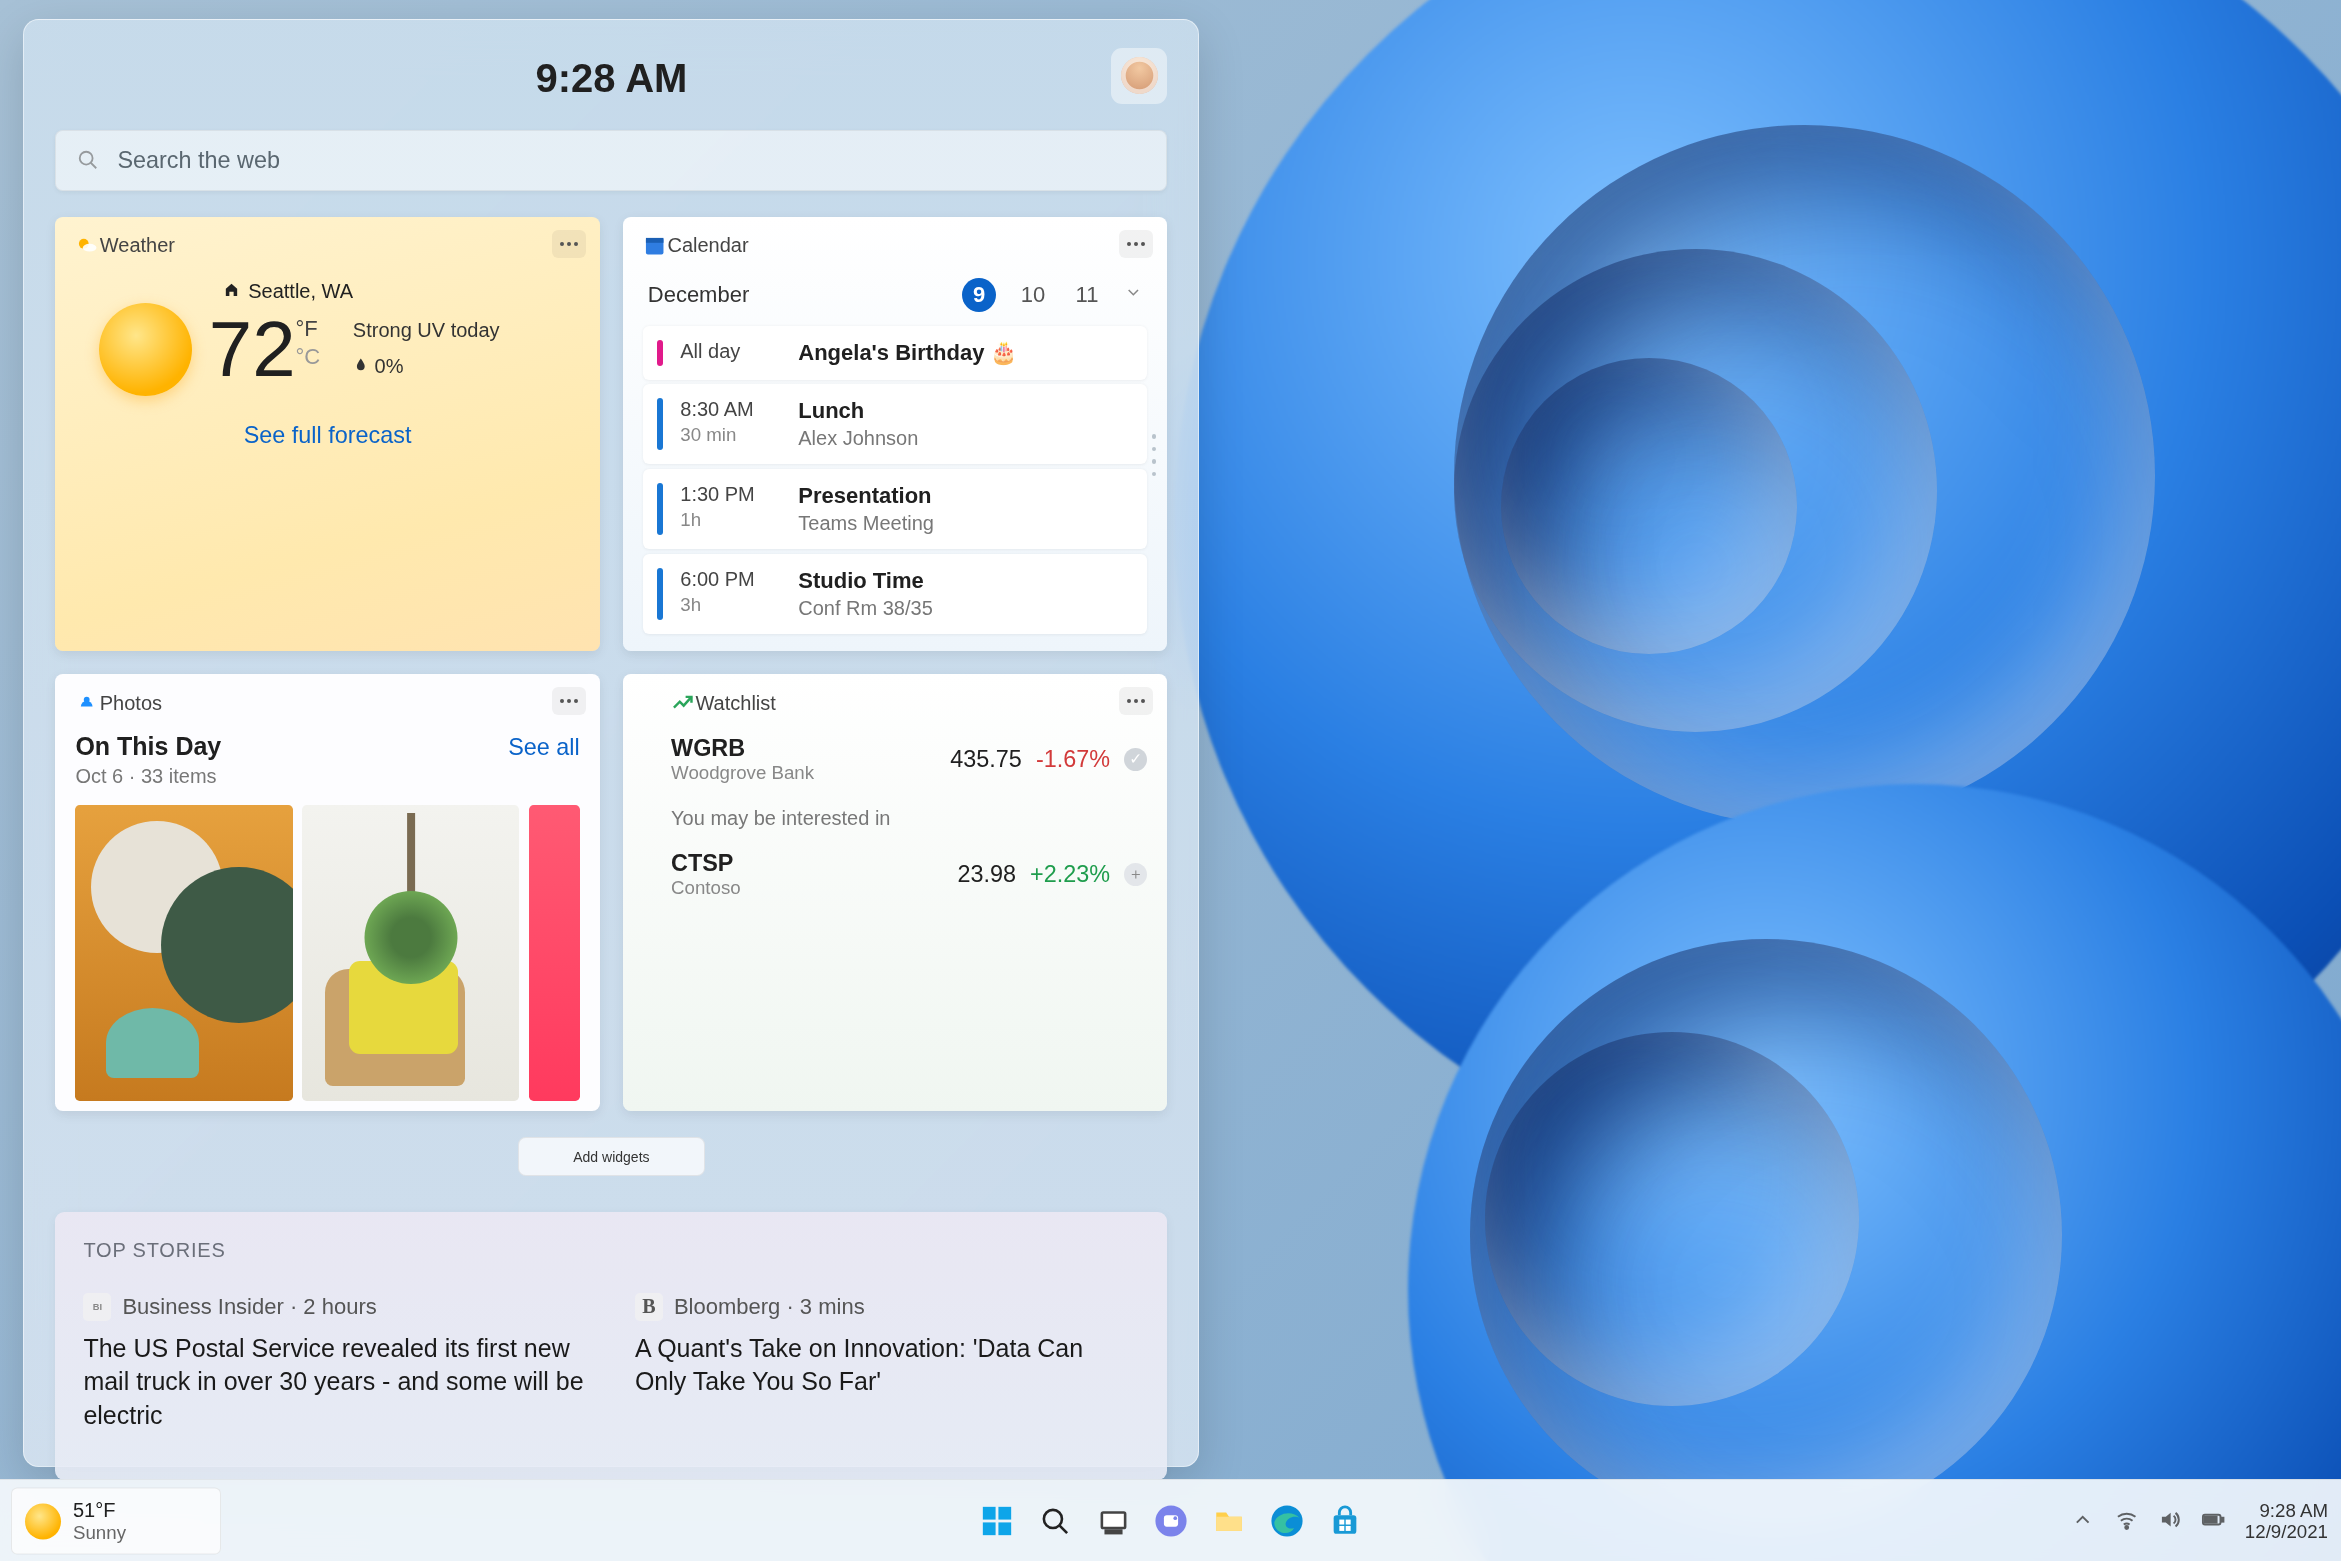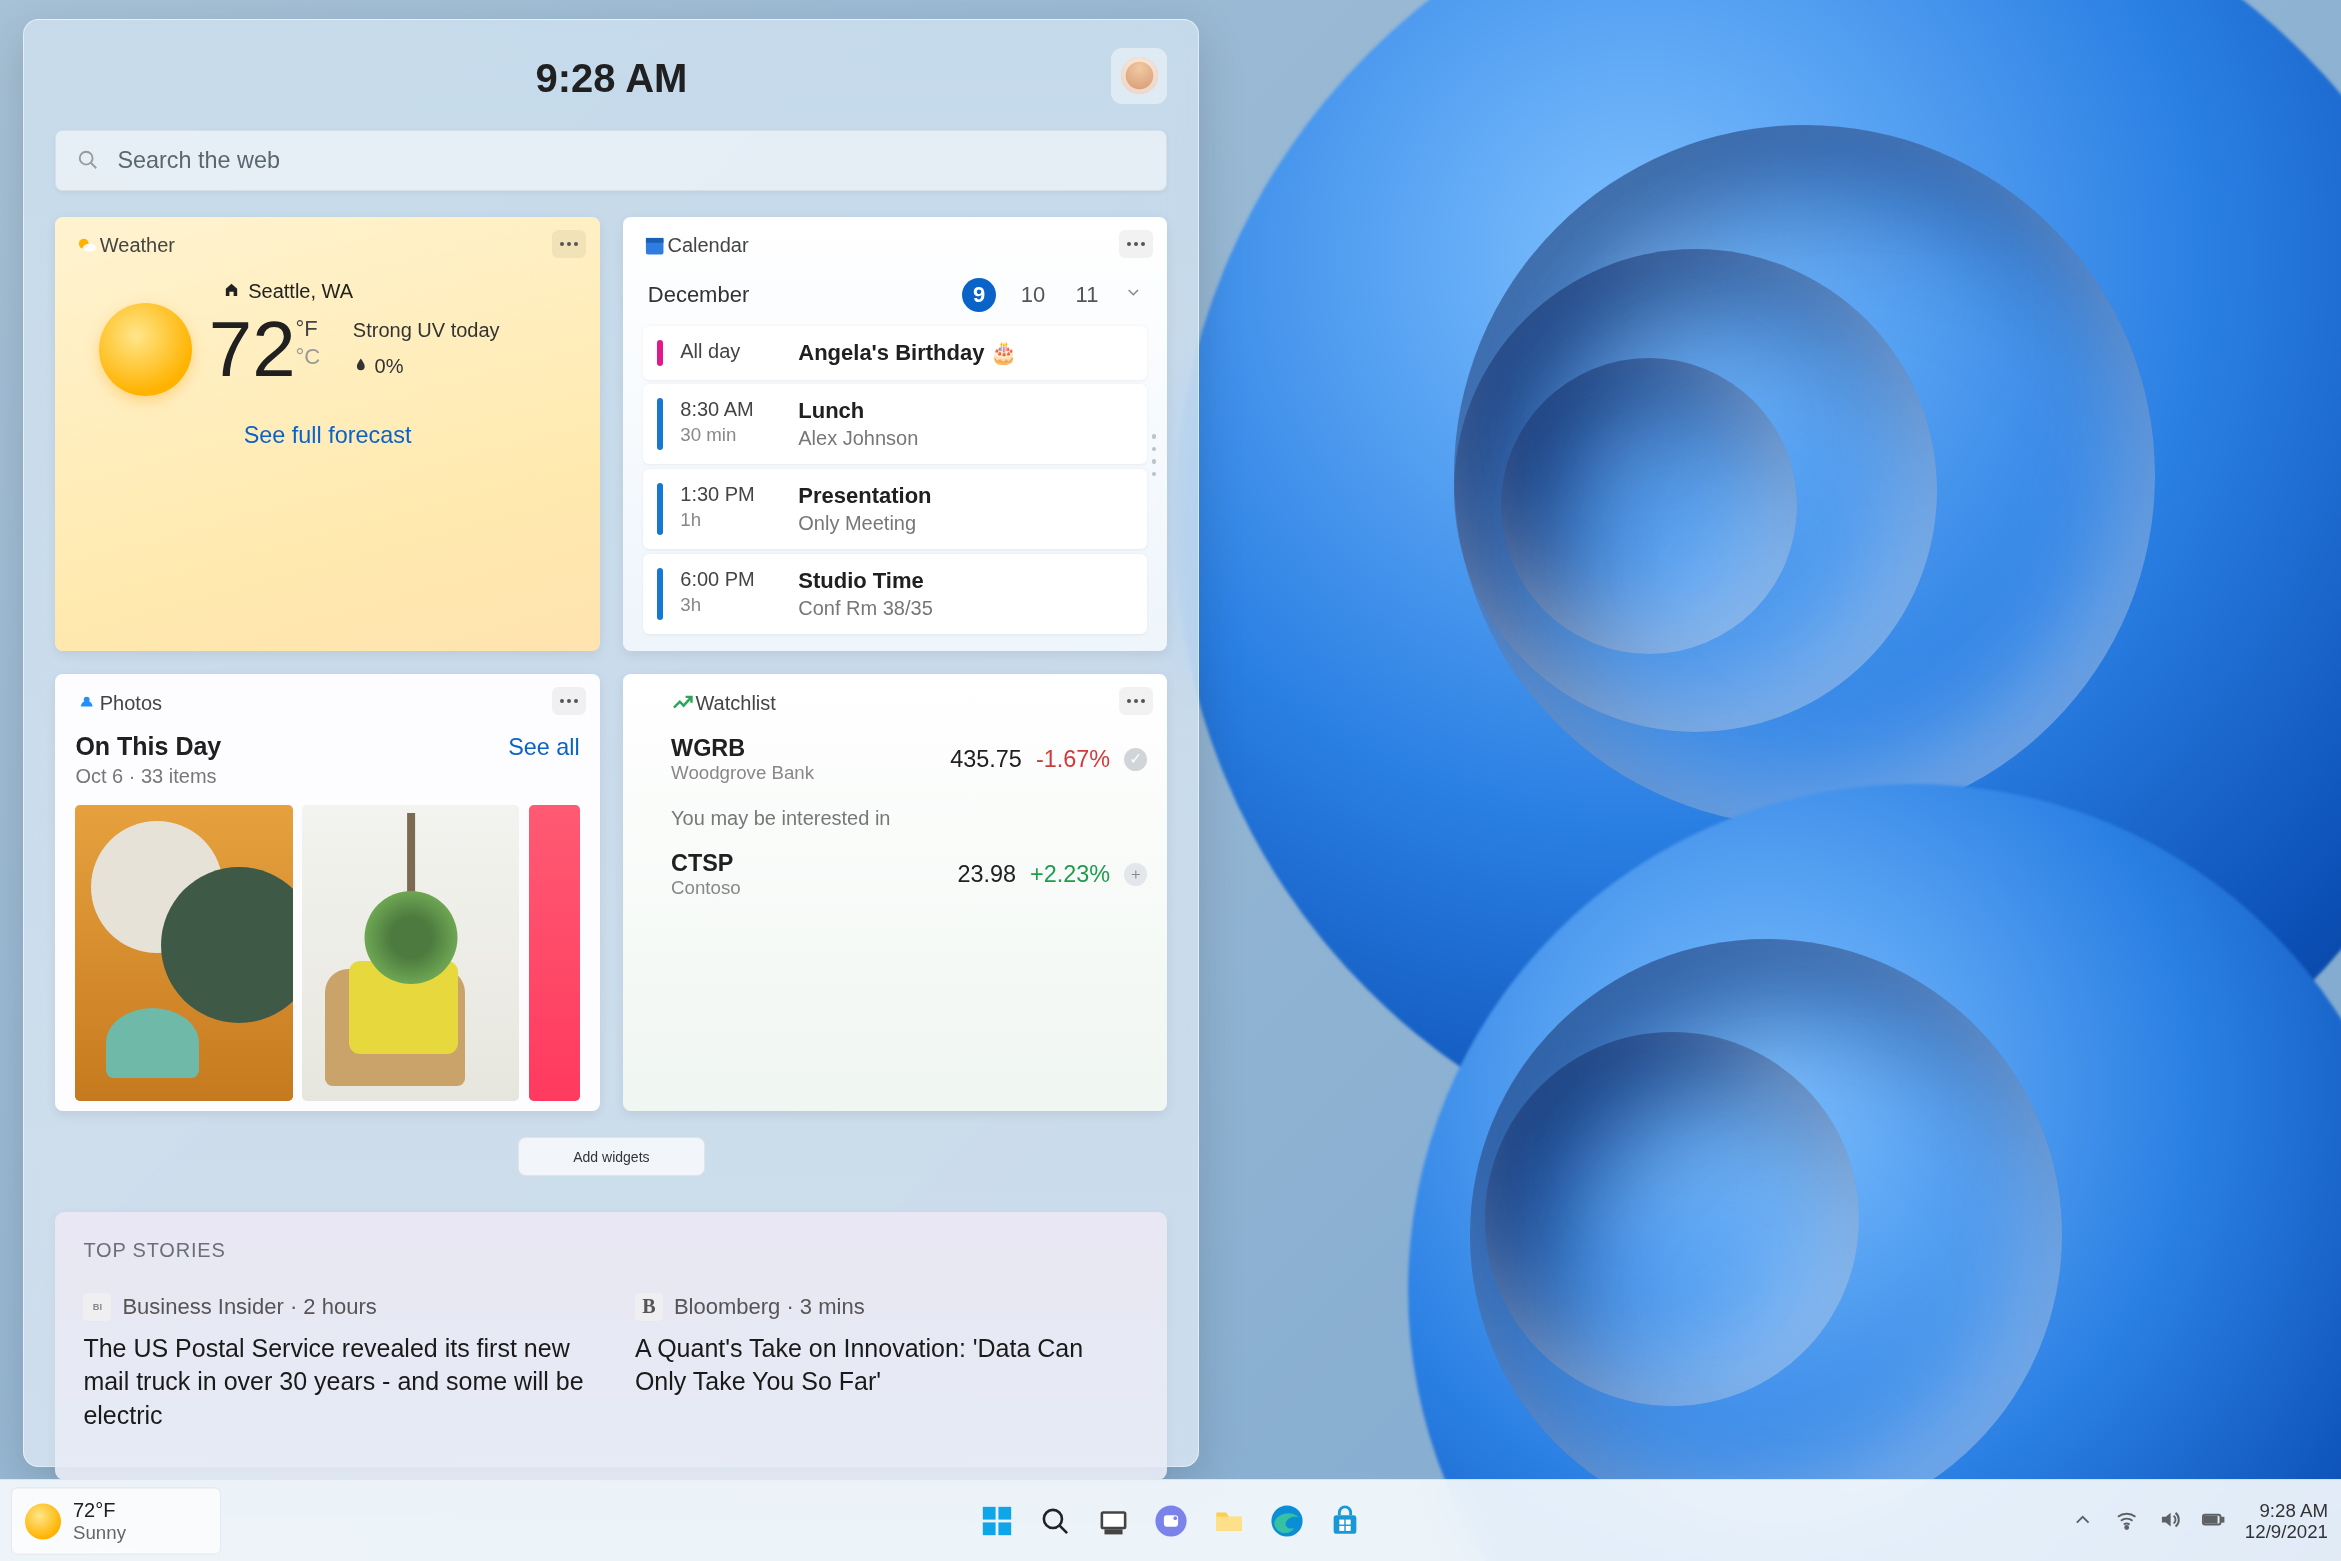--- a/index.html
+++ b/index.html
@@ -284,21 +284,21 @@
             </div>
           </div>
           <div class="event">
             <div class="ebar" style="background:#1977d4"></div>
     <div class="etime">
               <div>1:30 PM</div>
               <div class="sub">1h</div>
             </div>
     <div class="etitle">
               <div style="font-weight:600">Presentation</div>
-              <div class="sub">Only Meeting</div>
+              <div class="sub">Teams Meeting</div>
             </div>
           </div>
           <div class="event">
             <div class="ebar" style="background:#1977d4"></div>
     <div class="etime">
               <div>6:00 PM</div>
               <div class="sub">3h</div>
             </div>
     <div class="etitle">
               <div style="font-weight:600">Studio Time</div>
@@ -410,21 +410,21 @@
         <div class="title">A Quant's Take on Innovation: 'Data Can Only Take You So Far'</div>
       </div>
     </div>
   </div>
 </div>
 
 <div class="taskbar">
   <div class="tb-weather">
     <div class="sun-sm"></div>
     <div class="txts">
-      <span class="t">72°F</span>
+      <span class="t">51°F</span>
       <span class="s">Sunny</span>
     </div>
   </div>
 
   <div class="tb-center">
     <div class="tb-icon">
       <svg width="34" height="34" viewBox="0 0 24 24">
           <rect x="2" y="2" width="9" height="9" fill="#0ea5e9"></rect>
           <rect x="13" y="2" width="9" height="9" fill="#0ea5e9"></rect>
           <rect x="2" y="13" width="9" height="9" fill="#0ea5e9"></rect>

